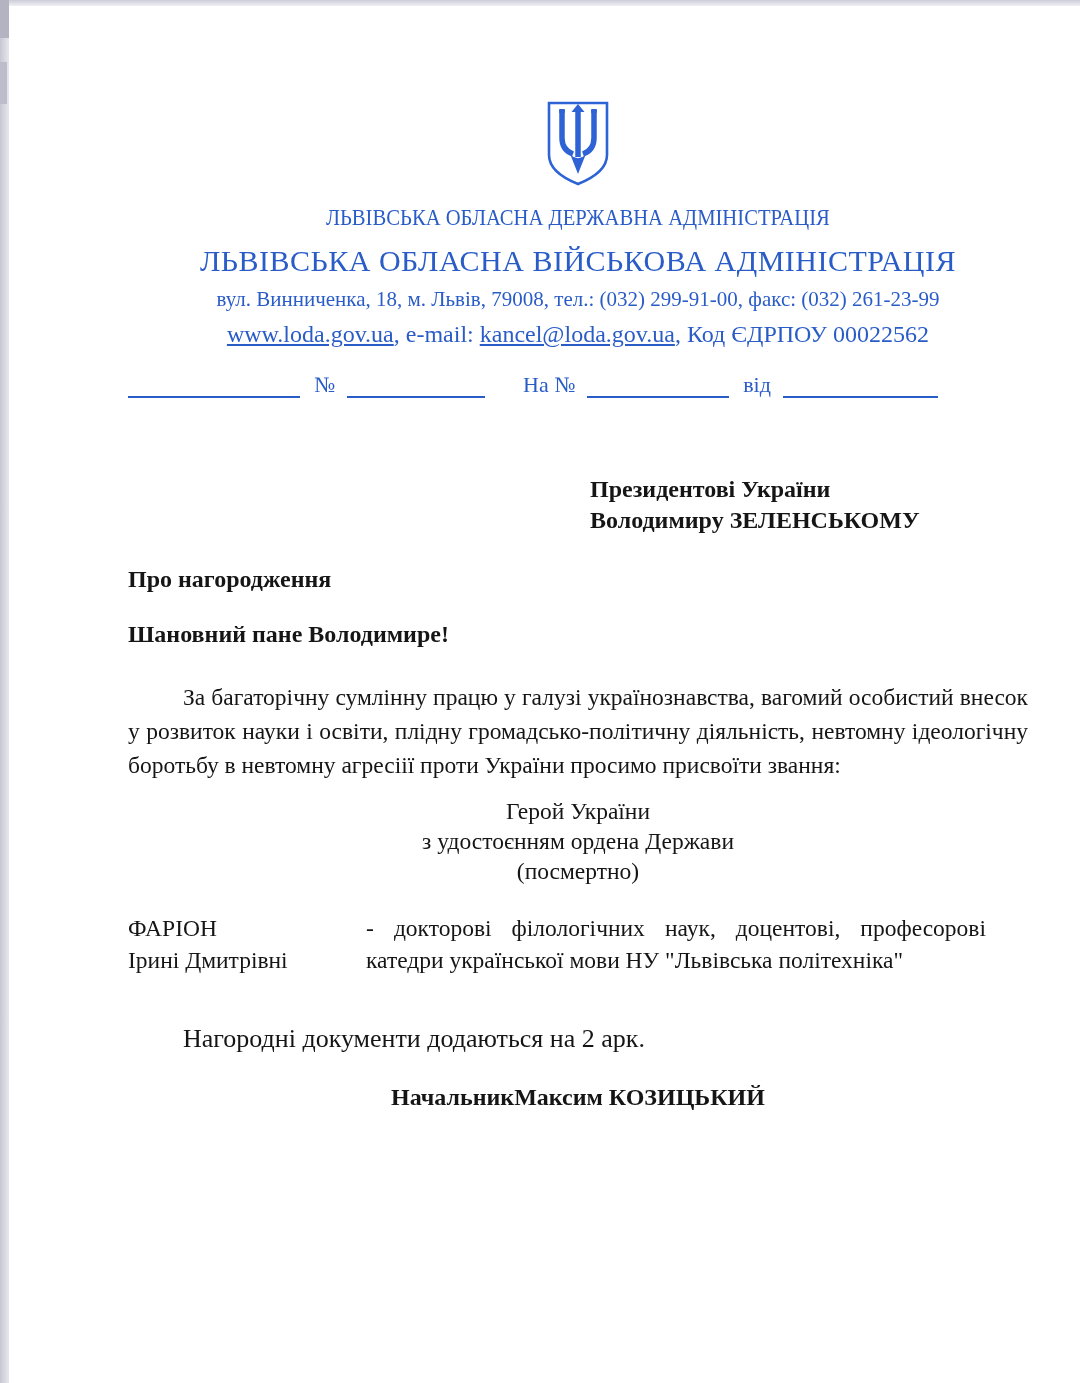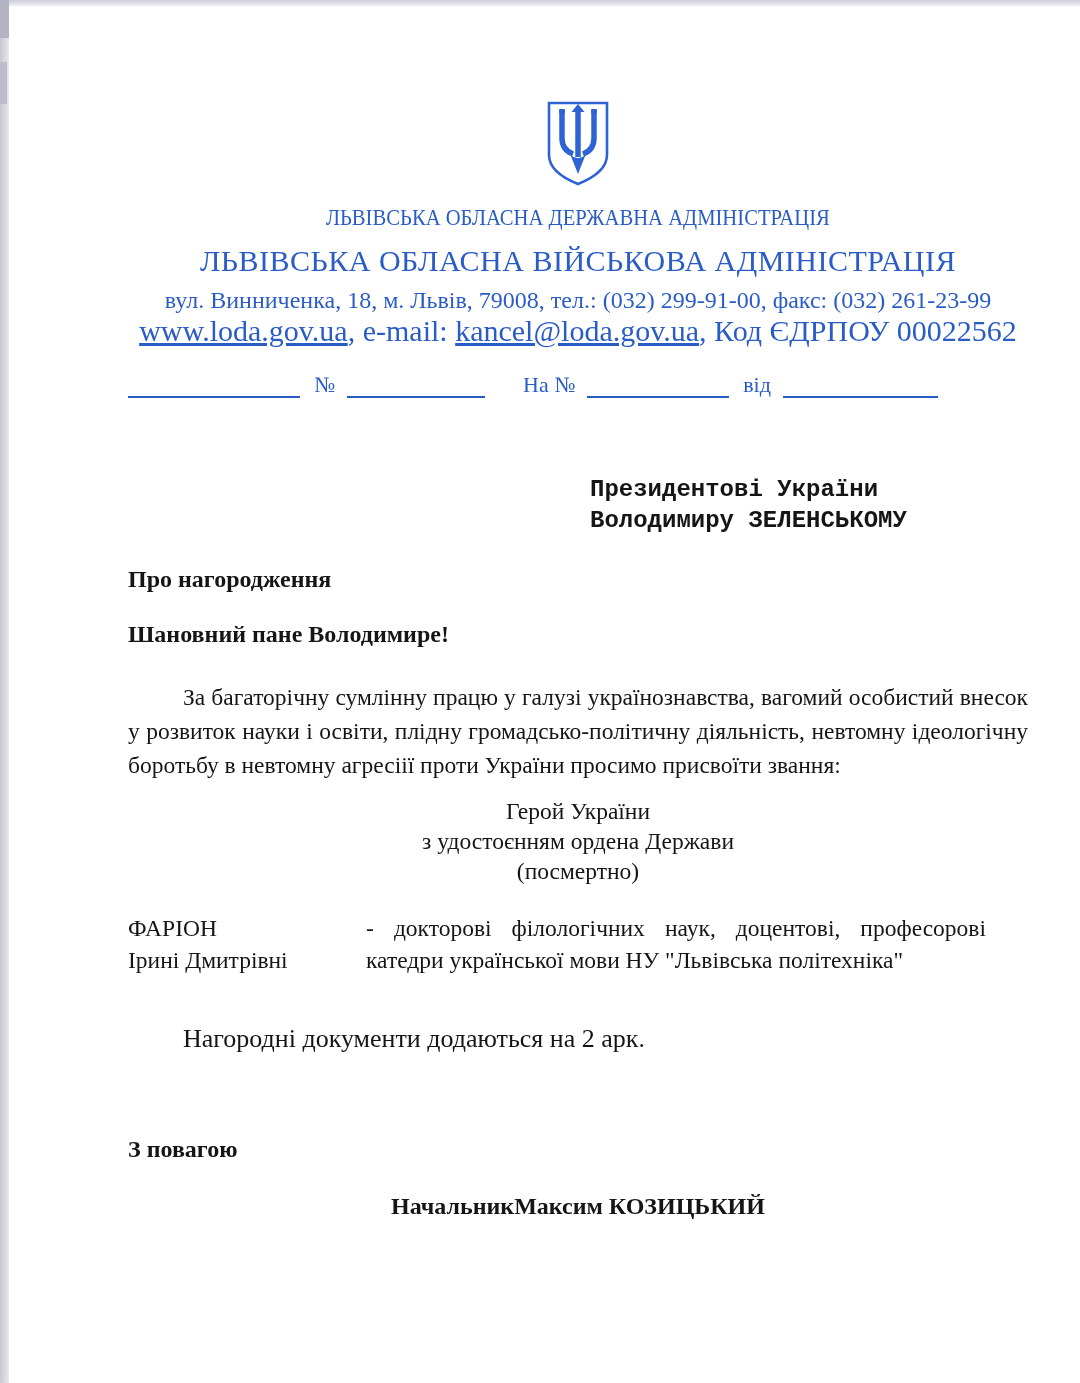--- a/index.html
+++ b/index.html
@@ -21,38 +21,38 @@
 
   .page{position:absolute;left:8px;top:0;width:1080px;height:1383px;
     box-sizing:border-box;padding:100px 60px 0 120px;}
 
   
   .letterhead{text-align:center;color:#2a5cc8;}
   .emblem{display:block;margin:0 auto;}
   .org1{margin-top:16px;font-size:24px;white-space:nowrap;}
   .org1 span{display:inline-block;transform:scaleX(0.86);transform-origin:center;}
   .org2{margin-top:13px;font-size:30px;font-weight:normal;letter-spacing:0.5px;white-space:nowrap;}
-  .addr{margin-top:9px;font-size:24px;}
-  .addr2{margin-top:0;font-size:30px;}
+  .addr{margin-top:9px;font-size:21px;}
+  .addr2{margin-top:9px;font-size:24px;}
   .ul{text-decoration:underline;}
 
   
   .refline{margin-top:24px;font-size:22px;color:#2a5cc8;
     display:flex;align-items:flex-end;}
   .blank{display:inline-block;border-bottom:2px solid #2a5cc8;height:22px;}
   .b1{width:172px;}
   .b2{width:138px;margin-left:12px;}
   .b3{width:142px;margin-left:12px;}
   .b4{width:155px;margin-left:12px;}
   .reflabel{margin-left:14px;white-space:nowrap;}
   .reflabel.gap{margin-left:38px;}
 
   
   .recipient{margin-top:76px;margin-left:462px;font-weight:bold;
-    font-size:24px;line-height:31px;font-family:Liberation Mono, monospace;}
+    font-size:24px;line-height:31px;}
   .subject{margin-top:30px;font-weight:bold;font-size:24px;}
   .salutation{margin-top:28px;text-align:left;font-weight:bold;font-size:24px;}
   .paragraph{margin-top:32px;font-size:23.5px;line-height:34px;
     text-align:justify;text-indent:55px;}
   .award-title{margin-top:14px;text-align:center;font-size:23.5px;line-height:30px;}
   .awardee{margin-top:26px;display:flex;font-size:23.5px;line-height:32px;}
   .awardee .name-col{width:238px;flex:none;}
   .awardee .desc-col{width:620px;text-align:justify;}
   .attachment{margin-top:48px;font-size:26px;text-indent:55px;}
   .closing{margin-top:82px;font-weight:bold;font-size:24px;}
@@ -126,20 +126,19 @@
   <div class="awardee">
     <div class="name-col">
       <div>ФАРІОН</div>
       <div>Ірині Дмитрівні</div>
     </div>
     <div class="desc-col">- докторові філологічних наук, доцентові, професорові катедри української мови НУ "Львівська політехніка"</div>
   </div>
 
   <div class="attachment">Нагородні документи додаються на 2 арк.</div>
 
-  <div class="closing">З повагою</div>
 
   <div class="sig-row">
     <span>Начальник</span>
     <span>Максим КОЗИЦЬКИЙ</span>
   </div>
 
 </div>
 
 </body></html>

